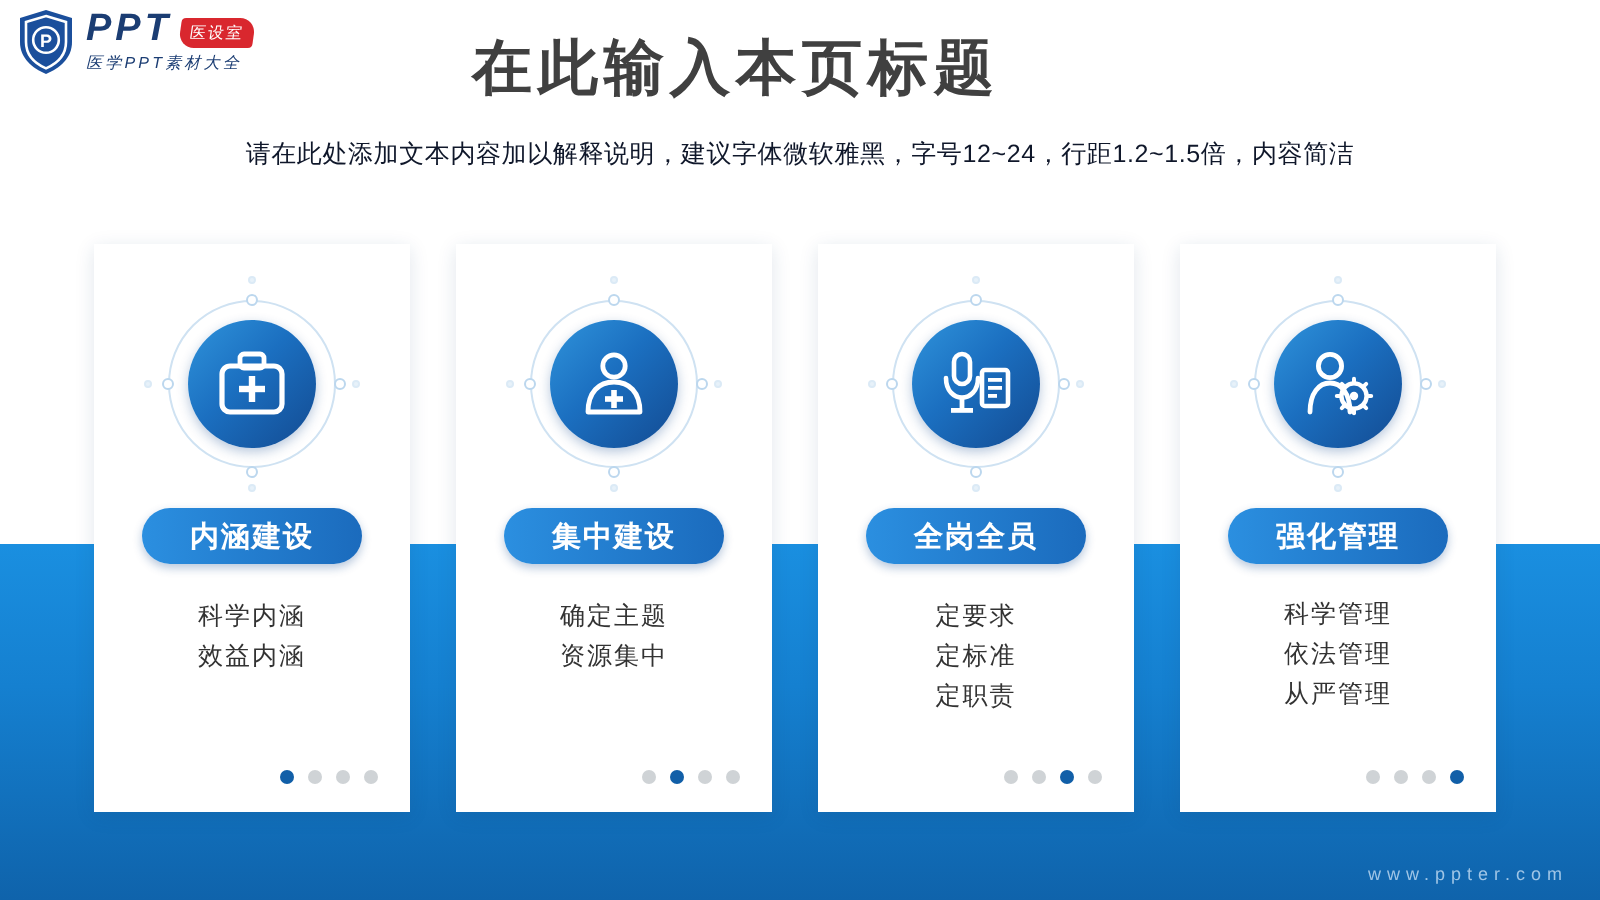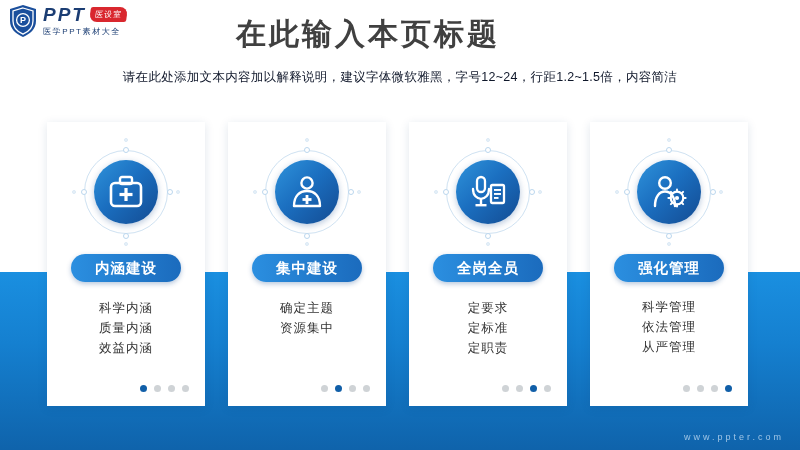--- a/index.html
+++ b/index.html
@@ -15,32 +15,32 @@
   .blue-band{
     position:absolute; left:0; top:272px; width:800px; height:178px;
     background:linear-gradient(180deg,#1a8fe0 0%,#1580d0 40%,#0f63ab 100%);
     z-index:0;
   }
 
   
   .logo{ position:absolute; left:8px; top:4px; display:flex; align-items:center; z-index:5;}
   .logo-shield{ width:30px; height:34px; position:relative; margin-right:5px; }
   .logo-text{ display:flex; flex-direction:column; justify-content:center; }
-  .logo-row1{ display:flex; align-items:center; }
+  .logo-row1{ display:flex; align-items:flex-end; }
   .logo-ppt{
     font-size:19px; font-weight:bold; font-style:italic; color:#1b3d73;
     letter-spacing:2px; line-height:1;
   }
   .logo-badge{
     margin-left:4px; background:#d9272e; color:#fff; font-size:8px;
     padding:2px 5px 2px 5px; border-radius:2px 8px 2px 8px; letter-spacing:1px;
     transform:skewX(-8deg);
   }
   .logo-sub{
-    font-size:8px; color:#1b3d73; letter-spacing:1.6px; margin-top:2px; white-space:nowrap;
+    font-size:8px; color:#1b3d73; letter-spacing:1.6px; margin-top:2px; white-space:nowrap;font-style:italic;
   }
 
   
   .page-title{
     position:absolute; left:0; top:14px; width:736px; text-align:center;
     font-size:30px; font-weight:bold; color:#404040; letter-spacing:3px; z-index:5;
   }
   .page-subtitle{
     position:absolute; left:0; top:69px; width:800px; text-align:center;
     font-size:12.5px; color:#0f172a; letter-spacing:0.3px; z-index:5;
@@ -156,21 +156,20 @@
           <rect x="12" y="2" width="12" height="7" rx="2" fill="none" stroke="#fff" stroke-width="2.4"></rect>
           <rect x="3" y="8" width="30" height="23" rx="4" fill="none" stroke="#fff" stroke-width="2.6"></rect>
           <rect x="16.4" y="13" width="3.2" height="13" fill="#fff"></rect>
           <rect x="11.5" y="17.9" width="13" height="3.2" fill="#fff"></rect>
         </svg>
       </div>
     </div>
     <div class="pill">内涵建设</div>
     <div class="items">
       <div class="item">科学内涵</div>
-      <div class="item">质量内涵</div>
       <div class="item">效益内涵</div>
     </div>
     <div class="dots">
       <span class="dot on"></span>
       <span class="dot"></span>
       <span class="dot"></span>
       <span class="dot"></span>
     </div>
   </div>
 

